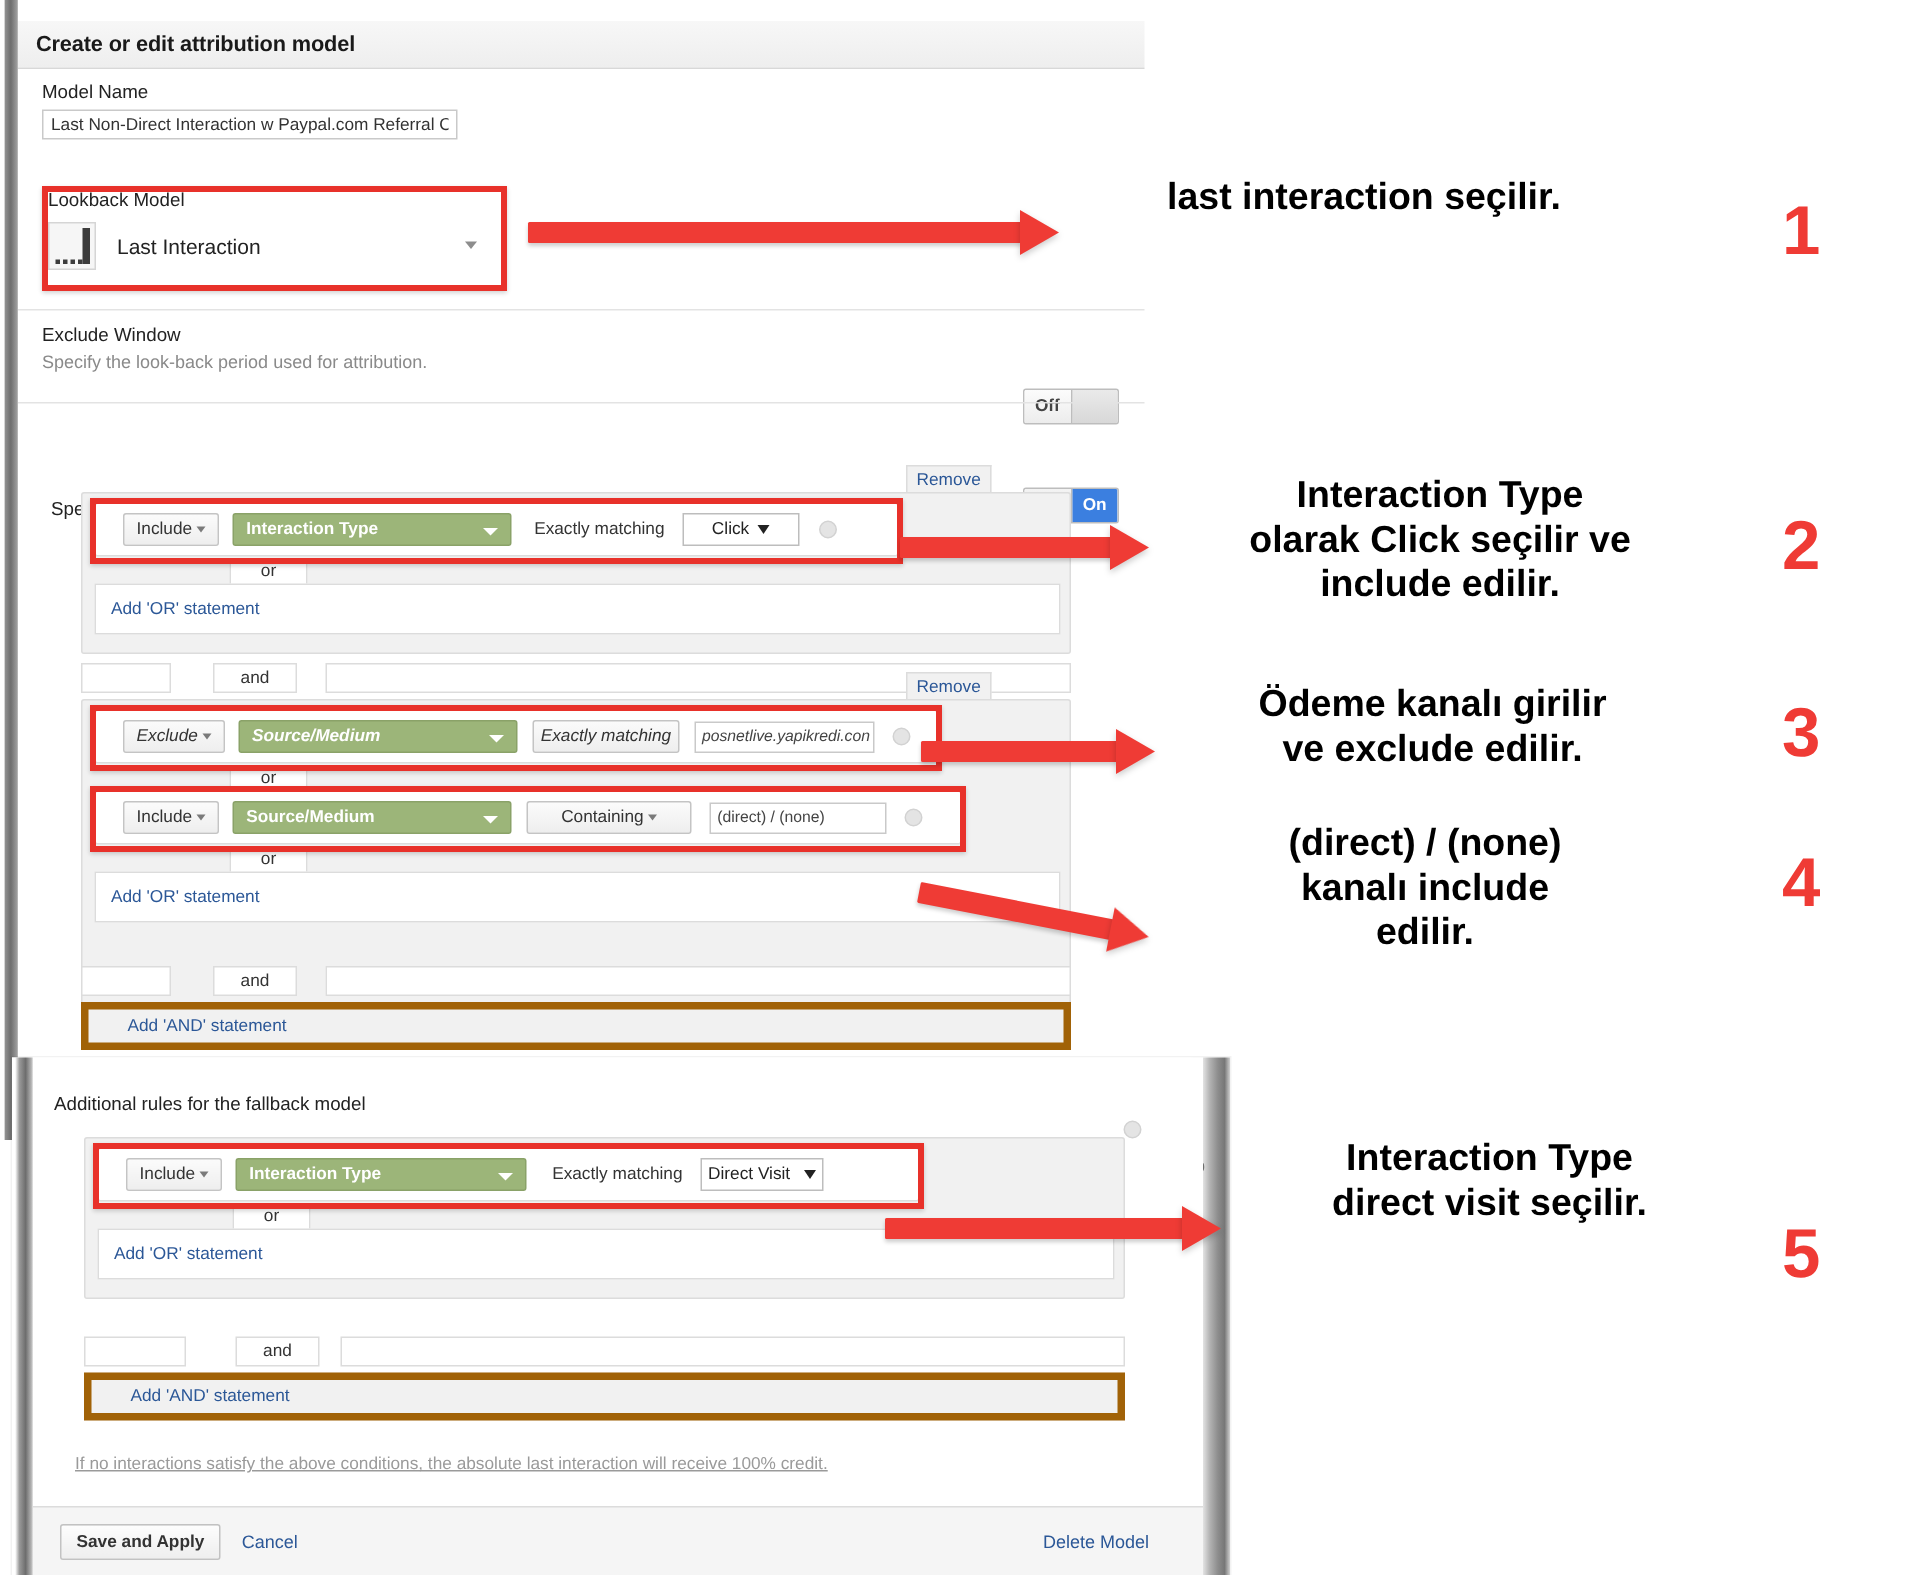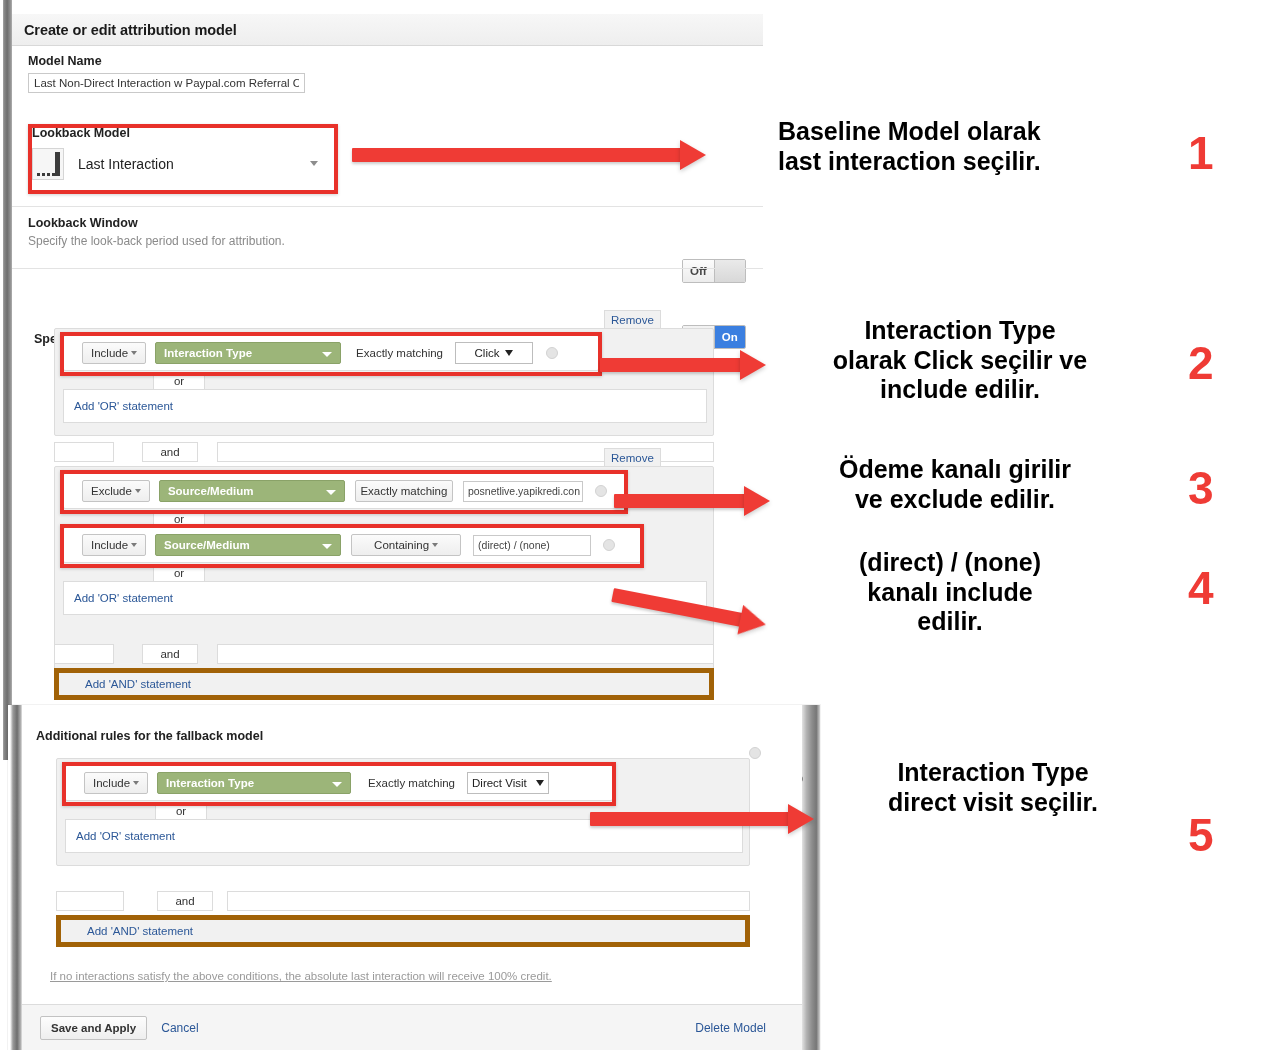--- a/index.html
+++ b/index.html
@@ -42,21 +42,21 @@
     font-size:14.5px; font-weight:bold; color:#1a1a1a;
     padding-left:12px; letter-spacing:-0.1px;
   }
 
   .panel-body {
     position:absolute; left:12px; top:46px; width:751px; height:714px;
     background:#ffffff;
   }
 
   
-  .field-label { font-size:12.5px; font-weight:bold; color:#222; }
+  .field-label { font-size:12.5px; font-weight:normal; color:#222; }
   .sub-label { font-size:12px; color:#8a8a8a; }
 
   .model-name-wrap { position:absolute; left:16px; top:8px; }
   .text-input {
     display:block;
     background:#fff; border:1px solid #c9c9c9;
     font-size:11.5px; color:#333;
     padding:3px 5px; font-family:"Liberation Sans", sans-serif;
     outline:none;
   }
@@ -293,21 +293,21 @@
             </span>
         </span>
         <span class="bl-text">Last Interaction</span>
         <span class="bl-caret"></span>
       </div>
     </div>
     <div class="hl" style="left:16px; top:78px; width:310px; height:70px;"></div>
 
     <div class="divider" style="top:160px;"></div>
 
-    <div class="field-label" id="lookback-label">Lookback Window</div>
+    <div class="field-label" id="lookback-label">Exclude Window</div>
     <div class="sub-label" id="lookback-sub">Specify the look-back period used for attribution.</div>
     <div class="toggle off" id="toggle-lookback">
       <span class="lbl">Off</span>
       <span class="knob"></span>
     </div>
 
     <div class="divider" style="top:222px;"></div>
 
     <div class="field-label" id="credit-label">Specify which interaction will receive 100% of credit</div>
     <div class="toggle on" id="toggle-credit">
@@ -338,21 +338,21 @@
     </div>
     <div class="hl" style="left:48px; top:286px; width:542px; height:44px;"></div>
 
     <div class="and-left-stub" style="left:42px; top:396px; width:60px;"></div>
     <div class="and-tab" style="left:130px; top:396px;">and</div>
     <div class="and-right-stub" style="left:205px; top:396px; width:497px;"></div>
 
     <div class="remove-tab" style="left:592px; top:402px;">Remove</div>
     <div class="rule-group" style="left:42px; top:420px; width:660px; height:212px;">
 
-      <div class="rule-row" style="left:8px; top:6px; width:562px; height:36px;">
+      <div class="rule-row" style="left:8px; top:6px; width:562px; height:36px;font-style:italic;">
         <span class="btn-sm" style="margin-left:18px;">
           <span>Exclude</span>
             <span class="mini-caret"></span>
         </span>
         <span class="green-select" style="margin-left:9px; width:186px;">
           <span>Source/Medium</span>
             <span class="gcaret"></span>
         </span>
         <span class="btn-sm" style="margin-left:10px; width:98px;">
           <span>Exactly matching</span>
@@ -455,21 +455,20 @@
 <div class="arrow" style="left:614px; top:588px; width:160px; transform:rotate(11deg); transform-origin:0 50%;">
   <div class="shaft" style="width:132px;"></div>
     <div class="head" style="left:130px;"></div>
 </div>
 <div class="arrow" style="left:590px; top:812px; width:230px;">
   <div class="shaft" style="width:200px;"></div>
     <div class="head" style="left:198px;"></div>
 </div>
 
 <div class="anno" style="left:778px; top:117px; width:350px; font-size:25px; text-align:left;">
-  <div>Baseline Model olarak</div>
   <div>last interaction seçilir.</div>
 </div>
 <div class="step-num" style="left:1188px; top:130px;">1</div>
 
 <div class="anno" style="left:790px; top:316px; width:340px; font-size:25px;">
   <div>Interaction Type</div>
   <div>olarak Click seçilir ve</div>
   <div>include edilir.</div>
 </div>
 <div class="step-num" style="left:1188px; top:340px;">2</div>

